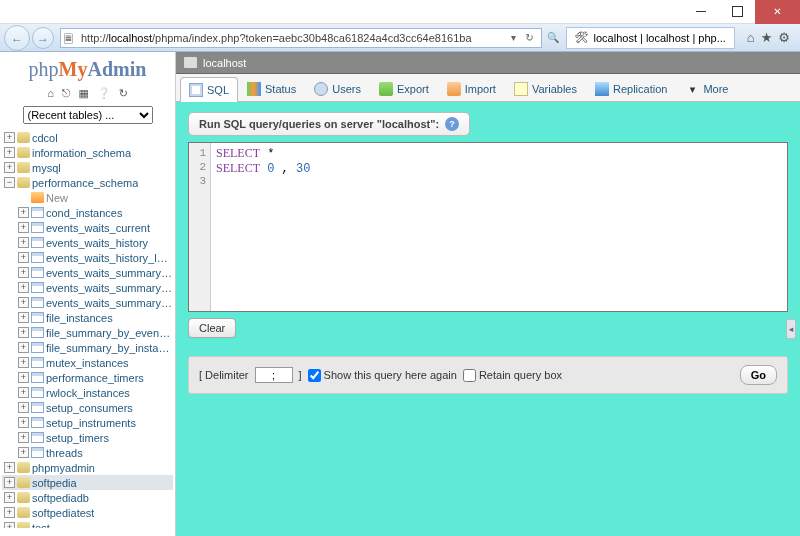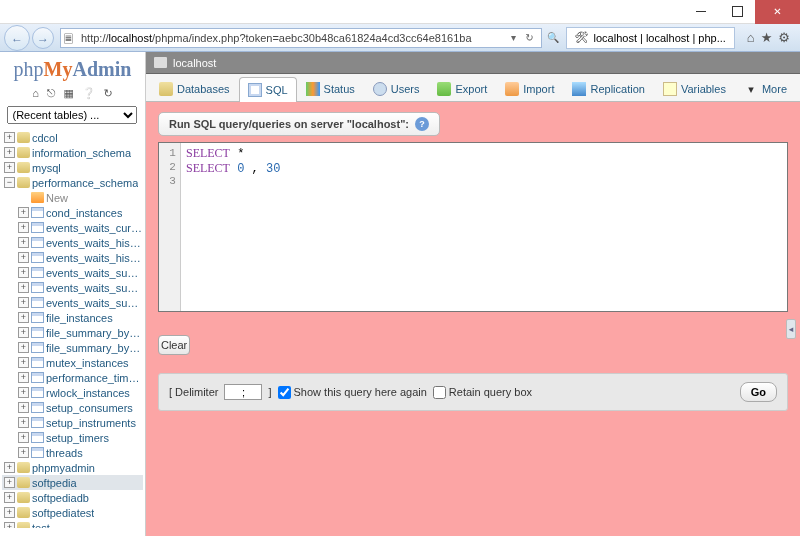--- a/index.html
+++ b/index.html
@@ -58,33 +58,33 @@
 
 .main { flex: 1; background: #f5f5f5; display: flex; flex-direction: column; }
 .breadcrumb { height: 22px; background: #888; color: #fff; display: flex; align-items: center; padding: 0 8px; font-size: 11px; gap: 6px; border-bottom: 1px solid #666; }
 .bc-icon { width: 13px; height: 11px; background: #ddd; border-radius: 1px; }
 
 .topmenu { height: 28px; background: #f5f5f5; border-bottom: 1px solid #bbb; display: flex; align-items: flex-end; padding: 0 4px; }
 .topmenu-item { padding: 5px 8px; display: flex; align-items: center; gap: 4px; color: #235a81; font-size: 11px; border: 1px solid transparent; border-bottom: none; position: relative; }
 .topmenu-item.active { background: #fff; border-color: #bbb; border-top-left-radius: 4px; border-top-right-radius: 4px; margin-bottom: -1px; }
 .tm-icon { width: 14px; height: 14px; display: inline-flex; align-items: center; justify-content: center; }
 
-.content { flex: 1; background: #fca5a5; padding: 10px 12px; overflow: auto; position: relative; }
+.content { flex: 1; background: #5eead4; padding: 10px 12px; overflow: auto; position: relative; }
 
 .fieldset-hdr { display: inline-flex; align-items: center; gap: 6px; background: linear-gradient(#fff, #eee); border: 1px solid #bbb; border-radius: 5px; padding: 4px 10px; font-weight: bold; color: #444; font-size: 11px; margin-bottom: 6px; }
 .help-q { width: 14px; height: 14px; border-radius: 50%; background: #6b9bd8; color: #fff; display: inline-flex; align-items: center; justify-content: center; font-size: 9px; }
 
 .sql-editor { border: 1px solid #777; background: #fff; height: 170px; display: flex; font-family: 'Courier New', monospace; font-size: 12px; }
 .gutter { width: 22px; background: #f0f0f0; border-right: 1px solid #ccc; text-align: right; padding: 3px 4px 0 0; color: #888; font-size: 11px; line-height: 14px; }
 .code { padding: 3px 5px; line-height: 14px; }
 .kw { color: #8a3aa0; font-family: Liberation Serif, serif; }
 .str { color: #3a8a3a; }
 .num { color: #2a6ab0; }
 
-.clear-btn { margin-top: 23px; padding: 3px 2px; background: linear-gradient(#fff, #e8e8e8); border: 1px solid #aaa; border-radius: 4px; font-size: 11px; color: #333; }
+.clear-btn { margin-top: 6px; padding: 3px 10px; background: linear-gradient(#fff, #e8e8e8); border: 1px solid #aaa; border-radius: 4px; font-size: 11px; color: #333; }
 
 .options-bar { margin-top: 18px; background: #e8e8e8; border: 1px solid #ccc; border-radius: 3px; padding: 8px 10px; display: flex; align-items: center; gap: 6px; font-size: 11px; color: #333; }
 .delim-input { width: 38px; height: 16px; border: 1px solid #999; text-align: center; font-size: 11px; padding: 0 2px; }
 .options-bar label { display: flex; align-items: center; gap: 3px; }
 .go-btn { margin-left: auto; padding: 3px 10px; background: linear-gradient(#fff, #e8e8e8); border: 1px solid #aaa; border-radius: 8px; font-weight: bold; font-size: 11px; }
 
 .collapse-handle { position: absolute; right: 4px; top: 50%; width: 10px; height: 20px; background: #e0e6ec; border: 1px solid #bbb; border-radius: 2px; display:flex; align-items:center; justify-content:center; font-size:9px; color:#668; }
 
 
 .i-db { background: linear-gradient(#f0e0a0,#d8c068); border-radius:2px; }
@@ -346,24 +346,20 @@
     </div>
   </div>
 
   <div class="main">
     <div class="breadcrumb">
       <span class="bc-icon"></span>
       <span>localhost</span>
     </div>
 
     <div class="topmenu" id="topmenu">
-        <div class="topmenu-item">
-          <span class="tm-icon i-db"></span>
-          <span>Databases</span>
-        </div>
         <div class="topmenu-item active">
           <span class="tm-icon i-sql"></span>
           <span>SQL</span>
         </div>
         <div class="topmenu-item">
           <span class="tm-icon i-stat"></span>
           <span>Status</span>
         </div>
         <div class="topmenu-item">
           <span class="tm-icon i-usr"></span>
@@ -371,26 +367,26 @@
         </div>
         <div class="topmenu-item">
           <span class="tm-icon i-exp"></span>
           <span>Export</span>
         </div>
         <div class="topmenu-item">
           <span class="tm-icon i-imp"></span>
           <span>Import</span>
         </div>
         <div class="topmenu-item">
+          <span class="tm-icon i-var"></span>
+          <span>Variables</span>
+        </div>
+        <div class="topmenu-item">
           <span class="tm-icon i-rep"></span>
           <span>Replication</span>
-        </div>
-        <div class="topmenu-item">
-          <span class="tm-icon i-var"></span>
-          <span>Variables</span>
         </div>
         <div class="topmenu-item">
           <span class="tm-icon i-more"></span>
           <span>More</span>
         </div>
       </div>
 
     <div class="content">
       <div class="fieldset-hdr">
         <span>Run SQL query/queries on server "localhost":</span>

